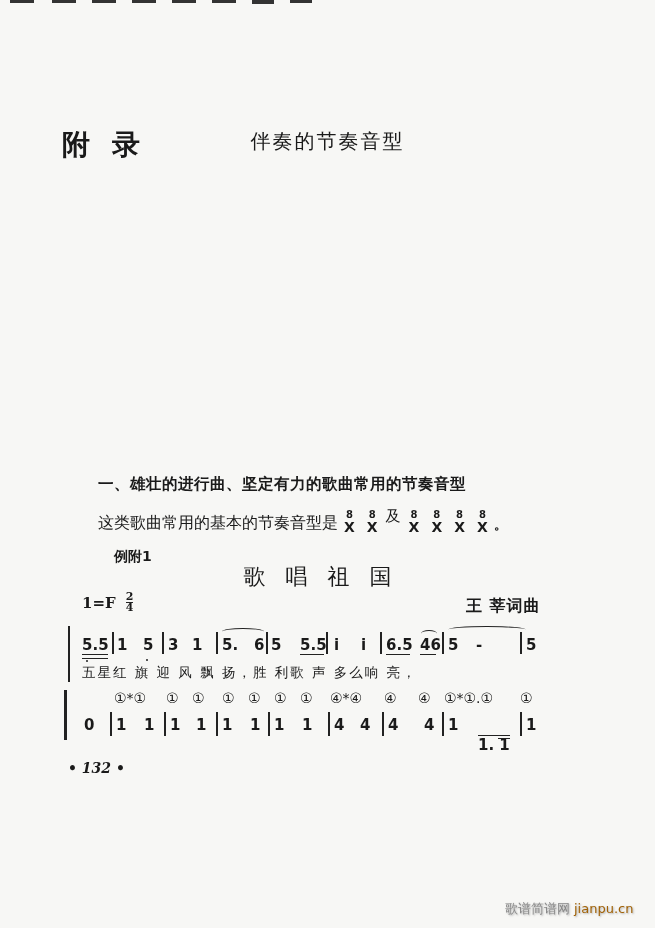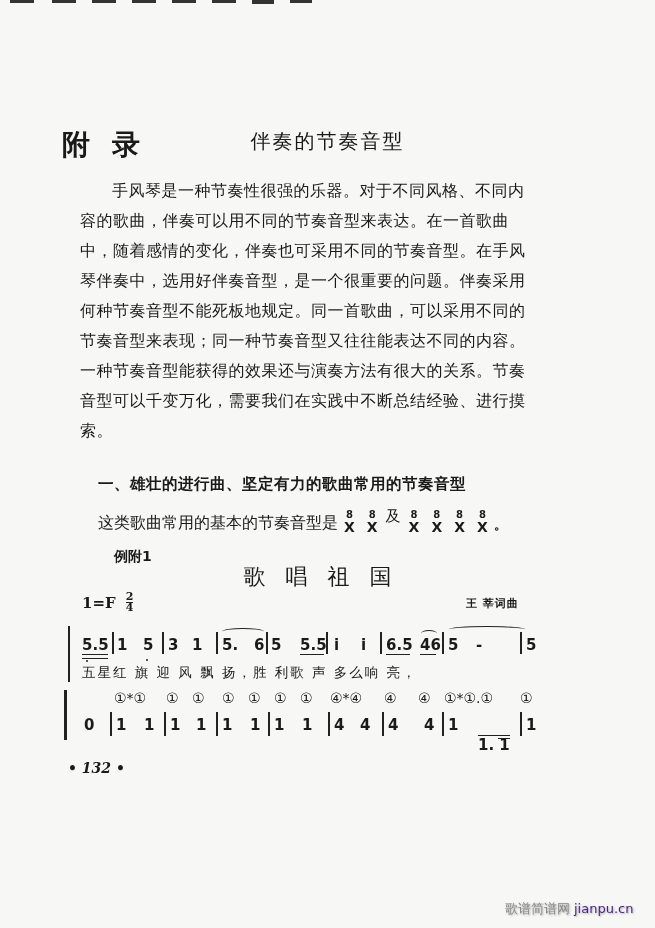--- a/index.html
+++ b/index.html
@@ -15,49 +15,48 @@
   .sec-heading{left:98px;top:474px;font-size:15.5px;font-weight:bold;font-family:"DejaVu Sans",sans-serif;letter-spacing:0.5px;}
   .basic{left:98px;top:508px;font-size:16px;font-family:"DejaVu Sans",sans-serif;display:flex;align-items:flex-end;}
   .xnote{display:inline-flex;flex-direction:column;align-items:center;margin:0 6px;font-weight:bold;font-size:14px;line-height:13px;font-family:"DejaVu Sans",sans-serif;}
   .xnote .acc{font-size:10px;}
   .ji{font-size:15px;margin:0 2px;position:relative;top:-8px;}
   .example{left:82px;top:548px;font-size:14px;font-weight:bold;font-family:"DejaVu Sans",sans-serif;margin-left:32px;}
   .songtitle{left:0;width:655px;top:562px;text-align:center;font-size:22px;letter-spacing:20px;}
   .key{left:82px;top:592px;font-size:15px;font-weight:bold;display:flex;align-items:center;text-align:center;}
   .frac{display:inline-flex;flex-direction:column;align-items:center;font-size:11px;line-height:10px;margin-left:10px;}
   .frac span:first-child{border-bottom:1px solid #222;}
-  .composer{left:466px;top:596px;font-size:11px;font-weight:bold;font-family:"DejaVu Sans",sans-serif;letter-spacing:1px;}
+  .composer{left:466px;top:596px;font-size:16px;font-weight:bold;font-family:"DejaVu Sans",sans-serif;letter-spacing:1px;}
   .staffbar{position:absolute;background:#222;}
   .note{position:absolute;font-family:"DejaVu Sans",sans-serif;font-weight:bold;font-size:15px;}
   .lyrics{left:82px;top:664px;font-size:13.5px;font-family:"DejaVu Sans",sans-serif;letter-spacing:2px;}
   .chord{position:absolute;font-size:14px;font-family:"DejaVu Sans",sans-serif;}
   .pagenum{left:68px;top:760px;font-size:14px;font-style:italic;font-weight:bold;}
   .watermark{left:505px;top:900px;font-size:13px;color:#888;font-family:"DejaVu Sans",sans-serif;text-shadow:1px 1px 2px #aaa;}
-  .watermark .dom{color:#4c1d95;margin-left:4px;}
+  .watermark .dom{color:#a16207;margin-left:4px;}
   .slur{position:absolute;border-top:1.5px solid #222;border-radius:50% 50% 0 0;height:6px;}
   .uline{position:absolute;height:1px;background:#222;}
   .dot{position:absolute;width:2px;height:2px;background:#222;border-radius:50%;}
 </style>
 </head>
 <body>
 
 <div class="topdash" style="left:10px;width:24px;"></div>
 <div class="topdash" style="left:52px;width:24px;"></div>
 <div class="topdash" style="left:92px;width:24px;"></div>
 <div class="topdash" style="left:132px;width:24px;"></div>
 <div class="topdash" style="left:172px;width:24px;"></div>
 <div class="topdash" style="left:212px;width:24px;"></div>
 <div class="topdash" style="left:252px;width:22px;height:4px;"></div>
 <div class="topdash" style="left:290px;width:22px;"></div>
 
 <div class="abs appendix">附录</div>
 <div class="abs subtitle">伴奏的节奏音型</div>
 
 <div class="abs para" style="top:176px;">
-  <p class="indent">手风琴是一种节奏性很强的乐器。对于不同风格、不同内容的歌曲，伴奏可以用不同的节奏音型来表达。在一首歌曲中，随着感情的变化，伴奏也可采用不同的节奏音型。在手风琴伴奏中，选用好伴奏音型，是一个很重要的问题。伴奏采用何种节奏音型不能死板地规定。同一首歌曲，可以采用不同的节奏音型来表现；同一种节奏音型又往往能表达不同的内容。一种节奏音型能获得的效果还与演奏方法有很大的关系。节奏音型可以千变万化，需要我们在实践中不断总结经验、进行摸索。</p>
 </div>
 
 <div class="abs sec-heading">一、雄壮的进行曲、坚定有力的歌曲常用的节奏音型</div>
 
 <div class="abs basic">
   <span>这类歌曲常用的基本的节奏音型是</span>
   <span class="xnote">
       <span class="acc">8</span>
       <span>X</span>
     </span>

